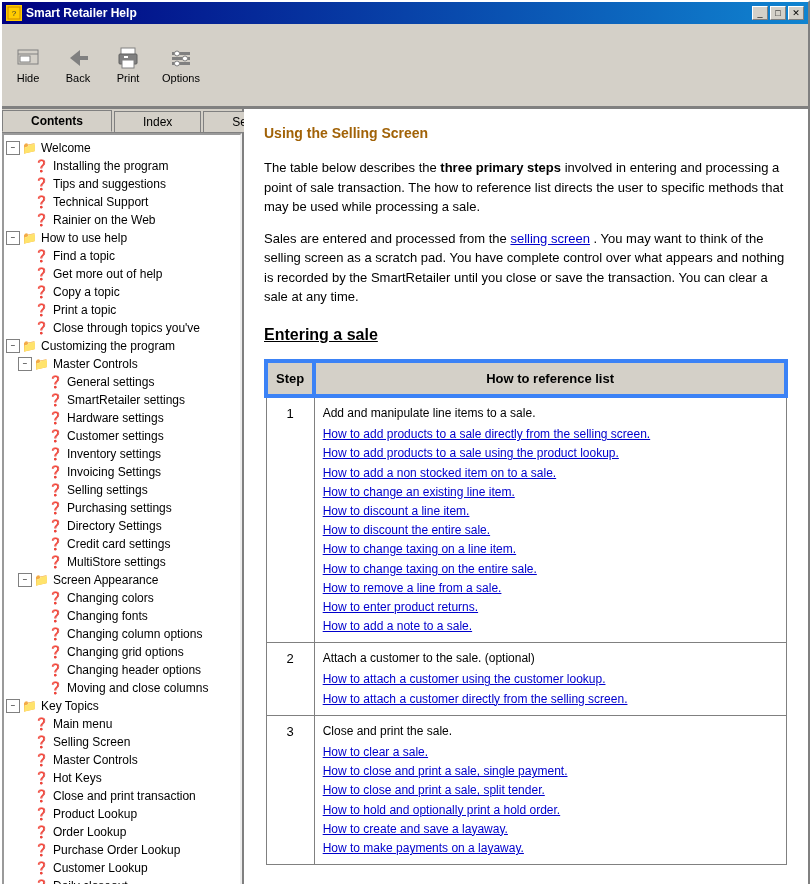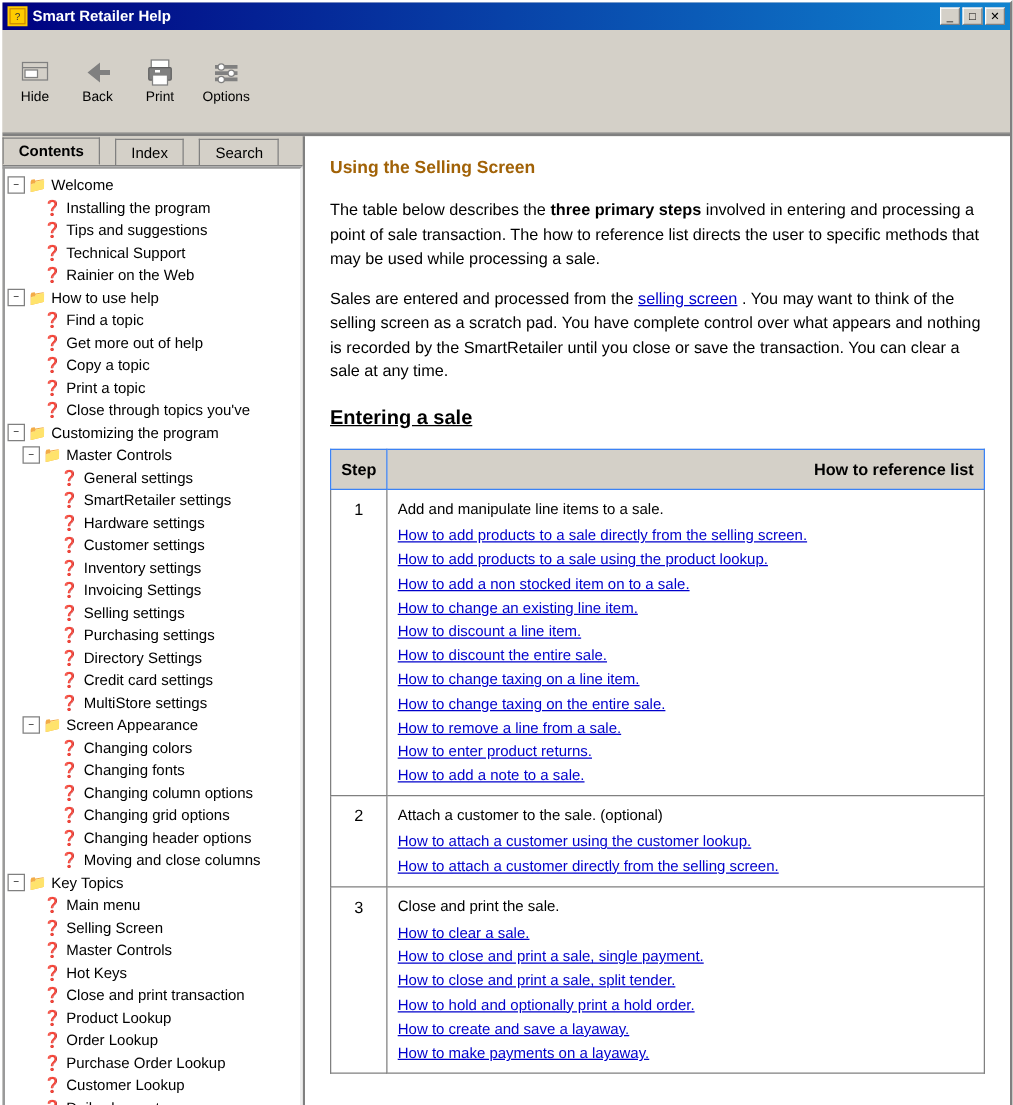--- a/index.html
+++ b/index.html
@@ -115,27 +115,27 @@
       flex-direction: column;
     }
 
     .tab-bar {
       display: flex;
       background: #d4d0c8;
       border-bottom: 1px solid #808080;
     }
 
     .tab {
-      padding: 3px 12px;
+      padding: 3px 28px;
       border: 1px solid #808080;
       border-bottom: none;
       background: #d4d0c8;
       cursor: pointer;
       font-size: 12px;
-      margin-right: 12px;
+      margin-right: 2px;
       margin-top: 2px;
     }
 
     .tab.active {
       background: #d4d0c8;
       border-bottom: 1px solid #d4d0c8;
       font-weight: bold;
       margin-top: 1px;
     }
 
@@ -227,24 +227,24 @@
     }
 
     .steps-table {
       width: 100%;
       border-collapse: collapse;
       border: 1px solid #808080;
     }
 
     .steps-table th {
       background: #d4d0c8;
-      border: 1px solid #3b82f6;
+      border: 4px solid #3b82f6;
       padding: 6px 8px;
       font-size: 13px;
-      text-align: right;
+      text-align: center;
     }
 
     .steps-table td {
       border: 1px solid #808080;
       padding: 6px 8px;
       vertical-align: top;
     }
 
     .step-num {
       width: 30px;

